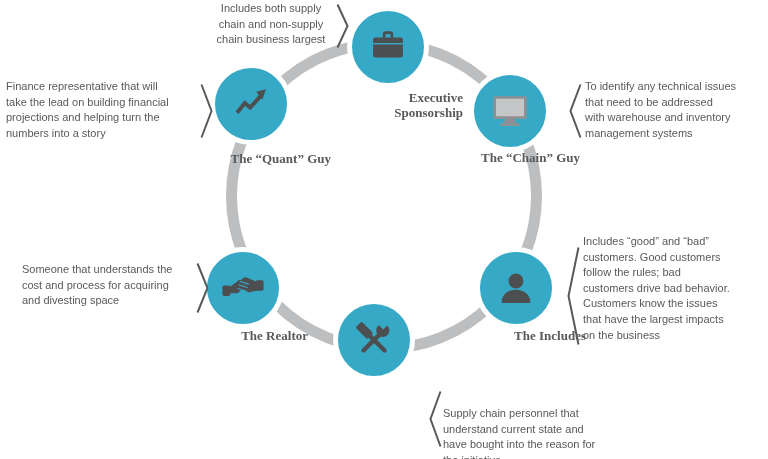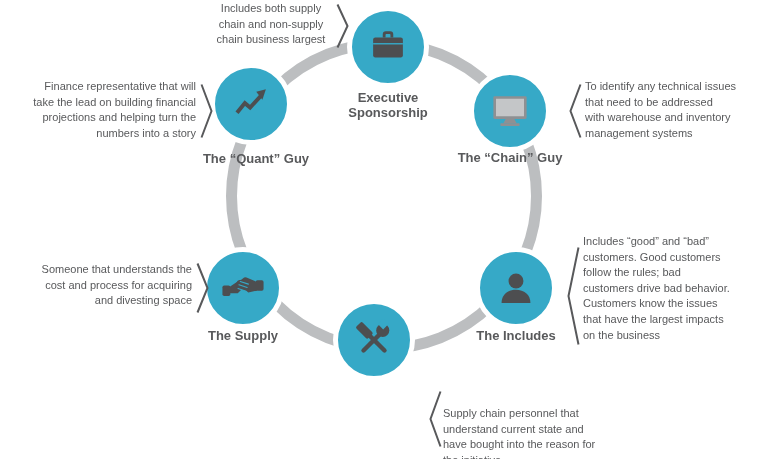--- a/index.html
+++ b/index.html
@@ -34,37 +34,38 @@
     border: 5px solid #ffffff;
     box-sizing: border-box;
     display: flex; align-items: center; justify-content: center;
     transform: translate(-50%, -50%);
     z-index: 2;
   }
   .node svg { width: 42px; height: 42px; display: block; }
   .node-label {
     position: absolute;
     transform: translateX(-50%);
-    text-align: center;
+    text-align: right;
     font-weight: bold;
     font-size: 13px;
     line-height: 1.18;
     color: var(--ink);
     white-space: pre-line;
     z-index: 3;
+    font-family: Liberation Serif, serif;
   }
   .annotation {
     position: absolute;
     font-size: 11px;
     line-height: 1.42;
     color: var(--ink);
     white-space: pre-line;
     z-index: 3;
   }
-  .ann-right  { text-align: right; }
+  .ann-right  { }
   .ann-left   { text-align: left; }
   .ann-center { text-align: center; }
   .chevron { position: absolute; z-index: 3; }
   .chevron svg { display: block; }
 </style>
 </head>
 <body>
 
 <div class="canvas">
 
@@ -161,21 +162,21 @@
         <path d="M40 17 L28 12 Q26 11 24.5 12.5 L18 18 L30 29 L40 27 Z"></path>
         <rect x="16" y="16" width="15" height="10" rx="4" transform="rotate(18 23.5 21)"></rect>
       </g>
       <g fill="var(--accent)">
         <rect x="20" y="17.2" width="11" height="1.3" rx="0.6" transform="rotate(18 25 18)"></rect>
         <rect x="18.5" y="21.2" width="11" height="1.3" rx="0.6" transform="rotate(18 24 22)"></rect>
         <rect x="17.5" y="25.2" width="10" height="1.3" rx="0.6" transform="rotate(18 22 26)"></rect>
       </g>
     </svg>
   </div>
-  <div class="node-label" style="left:243px; top:328px; width:130px;">The Supply</div>
+  <div class="node-label" style="left:243px; top:328px; width:130px;">The Realtor</div>
   <div class="annotation ann-right" style="left:22px; top:262px; width:170px;">Someone that understands the
 cost and process for acquiring
 and divesting space</div>
   <div class="chevron" style="left:196px; top:262px;">
     <svg width="13" height="52" viewBox="0 0 13 52">
         <polyline points="1.5,1.5 11.5,26 1.5,50.5" fill="none" stroke="var(--ink)" stroke-width="2"></polyline>
       </svg>
   </div>
 
   <div class="node" style="left:251px; top:104px;">

